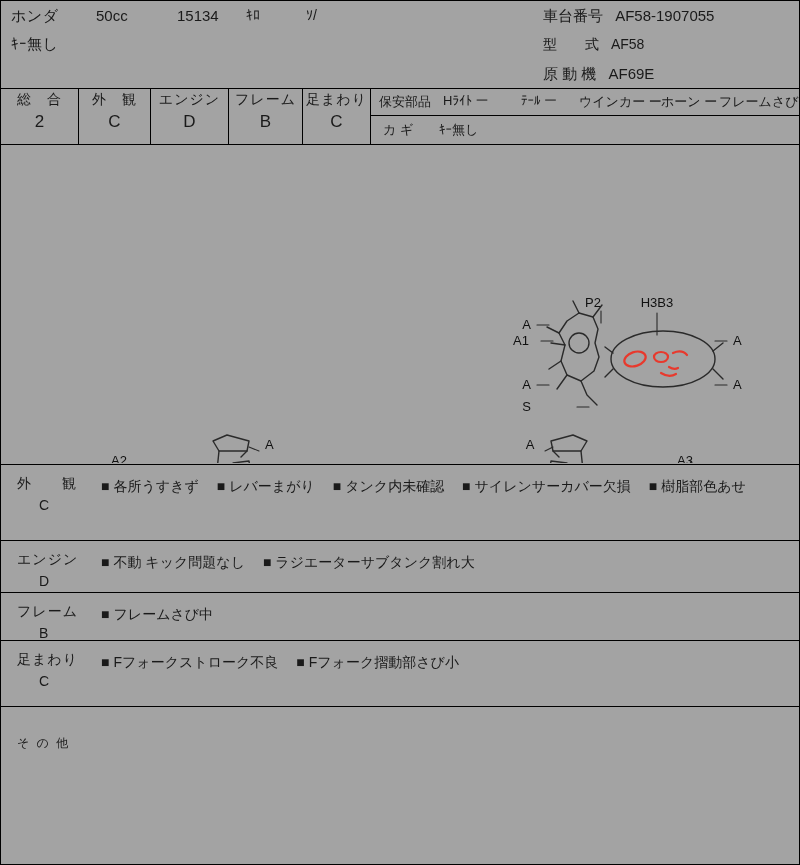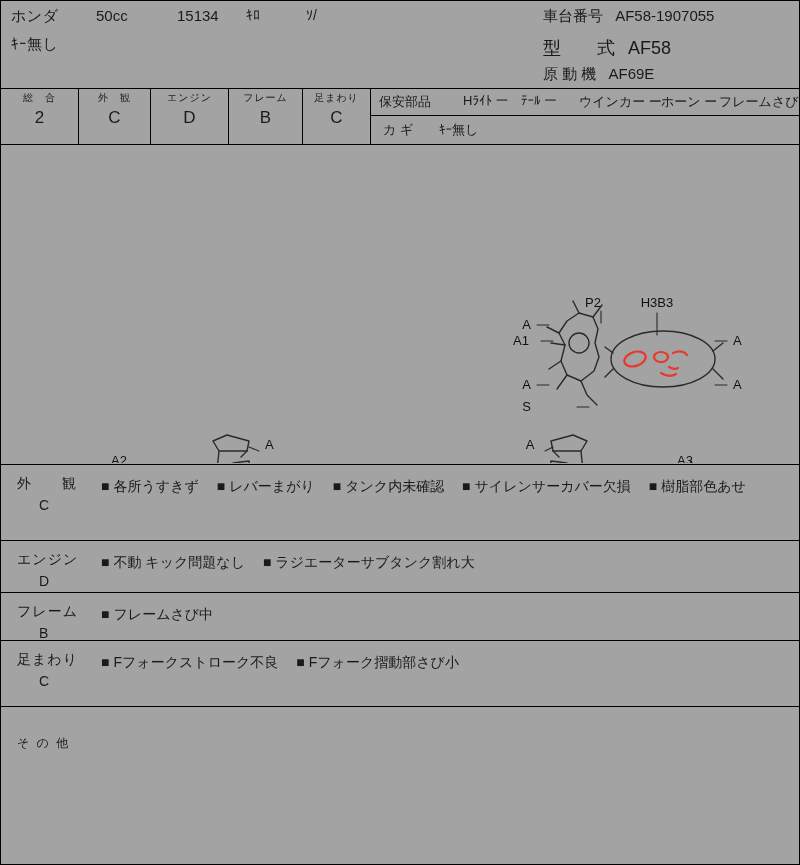--- a/index.html
+++ b/index.html
@@ -61,21 +61,21 @@
     font-size: 14px;
   }
   .hd-mileage-note {
     position: absolute;
     left: 305px;
     top: 6px;
     font-size: 14px;
   }
 
   .hd-r1 { position: absolute; left: 515px; top: 6px;  font-size: 15px; }
-  .hd-r2 { position: absolute; left: 515px; top: 35px; font-size: 18px; }
+  .hd-r2 { position: absolute; left: 515px; top: 35px; font-size: 14px; }
   .hd-r3 { position: absolute; left: 515px; top: 64px; font-size: 15px; }
   .hd-lbl { display: inline-block; margin-left: 27px; }
   .hd-val { display: inline-block; margin-left: 8px; }
 
   
   .grades {
     position: relative;
     height: 56px;
     border-bottom: 1px solid #000;
     box-sizing: border-box;
@@ -84,21 +84,21 @@
   .grade-cell {
     border-right: 1px solid #000;
     box-sizing: border-box;
     display: flex;
     flex-direction: column;
     align-items: center;
     justify-content: flex-start;
     padding-top: 2px;
   }
   .grade-cell .g-label {
-    font-size: 10px;
+    font-size: 14px;
     letter-spacing: 1px;
   }
   .grade-cell .g-value {
     font-size: 17px;
     margin-top: 3px;
     font-weight: 400;
   }
   .g-w1 { width: 78px; }
   .g-w2 { width: 72px; }
   .g-w3 { width: 78px; }
@@ -238,21 +238,21 @@
       <div class="g-value">B</div>
     </div>
     <div class="grade-cell g-w5">
       <div class="g-label">足まわり</div>
       <div class="g-value">C</div>
     </div>
 
     <div class="equip">
       <div class="equip-row1">
         <div class="eq-item" style="left:8px">保安部品</div>
-        <div class="eq-item" style="left:92px">Hﾗｲﾄ ー</div>
+        <div class="eq-item" style="left:72px">Hﾗｲﾄ ー</div>
         <div class="eq-item" style="left:150px">ﾃｰﾙ ー</div>
         <div class="eq-item" style="left:208px">ウインカー ー</div>
         <div class="eq-item" style="left:290px">ホーン ー</div>
         <div class="eq-item" style="left:348px">フレームさび中 △</div>
       </div>
       <div class="equip-row2">
         <div class="eq-item2" style="left:12px">カ ギ</div>
         <div class="eq-item2" style="left:68px">ｷｰ無し</div>
       </div>
     </div>

